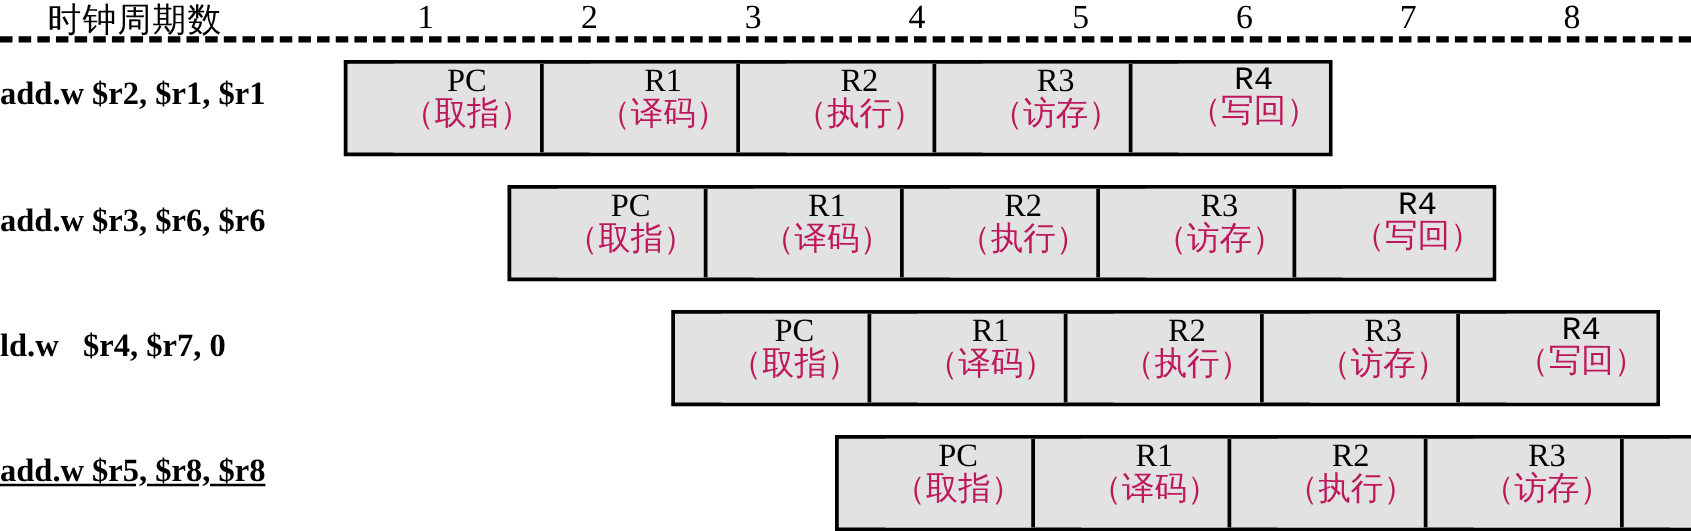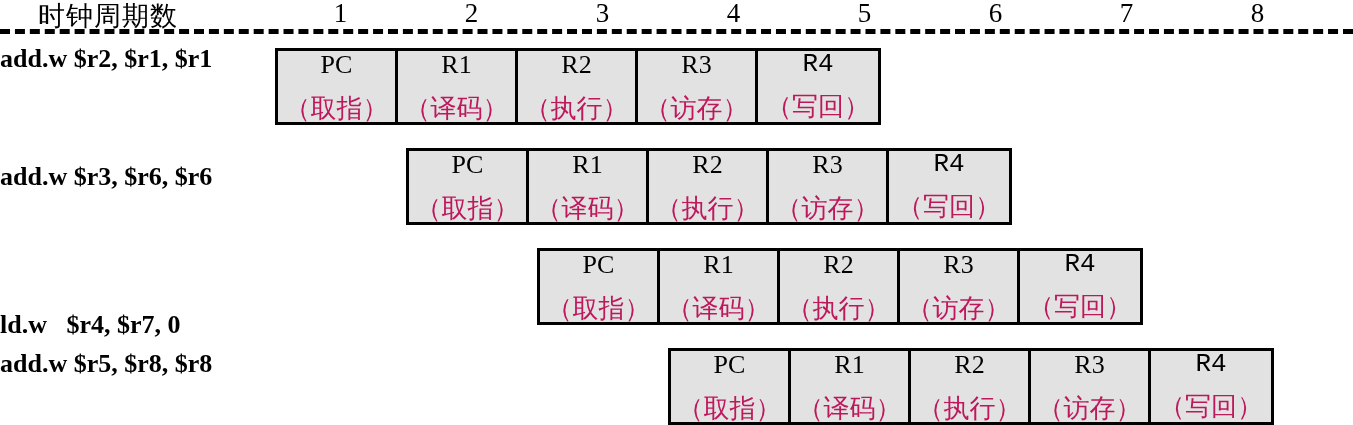--- a/index.html
+++ b/index.html
@@ -64,23 +64,24 @@
     box-sizing: content-box;
   }
   .stage-cell {
     width: 120px;
     height: 71px;
     border-right: 3px solid #000000;
     background: #e2e2e2;
     display: flex;
     flex-direction: column;
     align-items: center;
-    justify-content: space-between;
+    justify-content: flex-start;
     box-sizing: border-box;
     line-height: 1.04;
+    margin-left: 37px;
   }
   .stage-cell:last-child {
     border-right: none;
     font-family: Liberation Mono, monospace;
   }
   .stage-name {
     font-size: 26px;
     color: #000000;
   }
   .stage-cn {
@@ -103,24 +104,24 @@
       <div class="cycle-number" style="left: 668px;">4</div>
       <div class="cycle-number" style="left: 799px;">5</div>
       <div class="cycle-number" style="left: 930px;">6</div>
       <div class="cycle-number" style="left: 1061px;">7</div>
       <div class="cycle-number" style="left: 1192px;">8</div>
     </div>
 
   <div id="dashed-rule"></div>
 
   <div id="instruction-labels">
-      <div class="instr-label" style="top: 44px;">add.w $r2, $r1, $r1</div>
+      <div class="instr-label" style="top: 60px;">add.w $r2, $r1, $r1</div>
       <div class="instr-label" style="top: 162px;">add.w $r3, $r6, $r6</div>
-      <div class="instr-label" style="top: 262px; margin-top: 48px;">ld.w   $r4, $r7, 0</div>
-      <div class="instr-label" style="top: 349px;">add.w $r5, $r8, $r8</div>
+      <div class="instr-label" style="top: 262px;">ld.w   $r4, $r7, 0</div>
+      <div class="instr-label" style="top: 362px; text-decoration: underline;">add.w $r5, $r8, $r8</div>
     </div>
 
   <div id="stage-rows">
       <div class="stage-row" style="left: 275px; top: 48px;">
         <div class="stage-cell">
           <div class="stage-name">PC</div>
           <div class="stage-cn">（取指）</div>
         </div>
         <div class="stage-cell">
           <div class="stage-name">R1</div>

